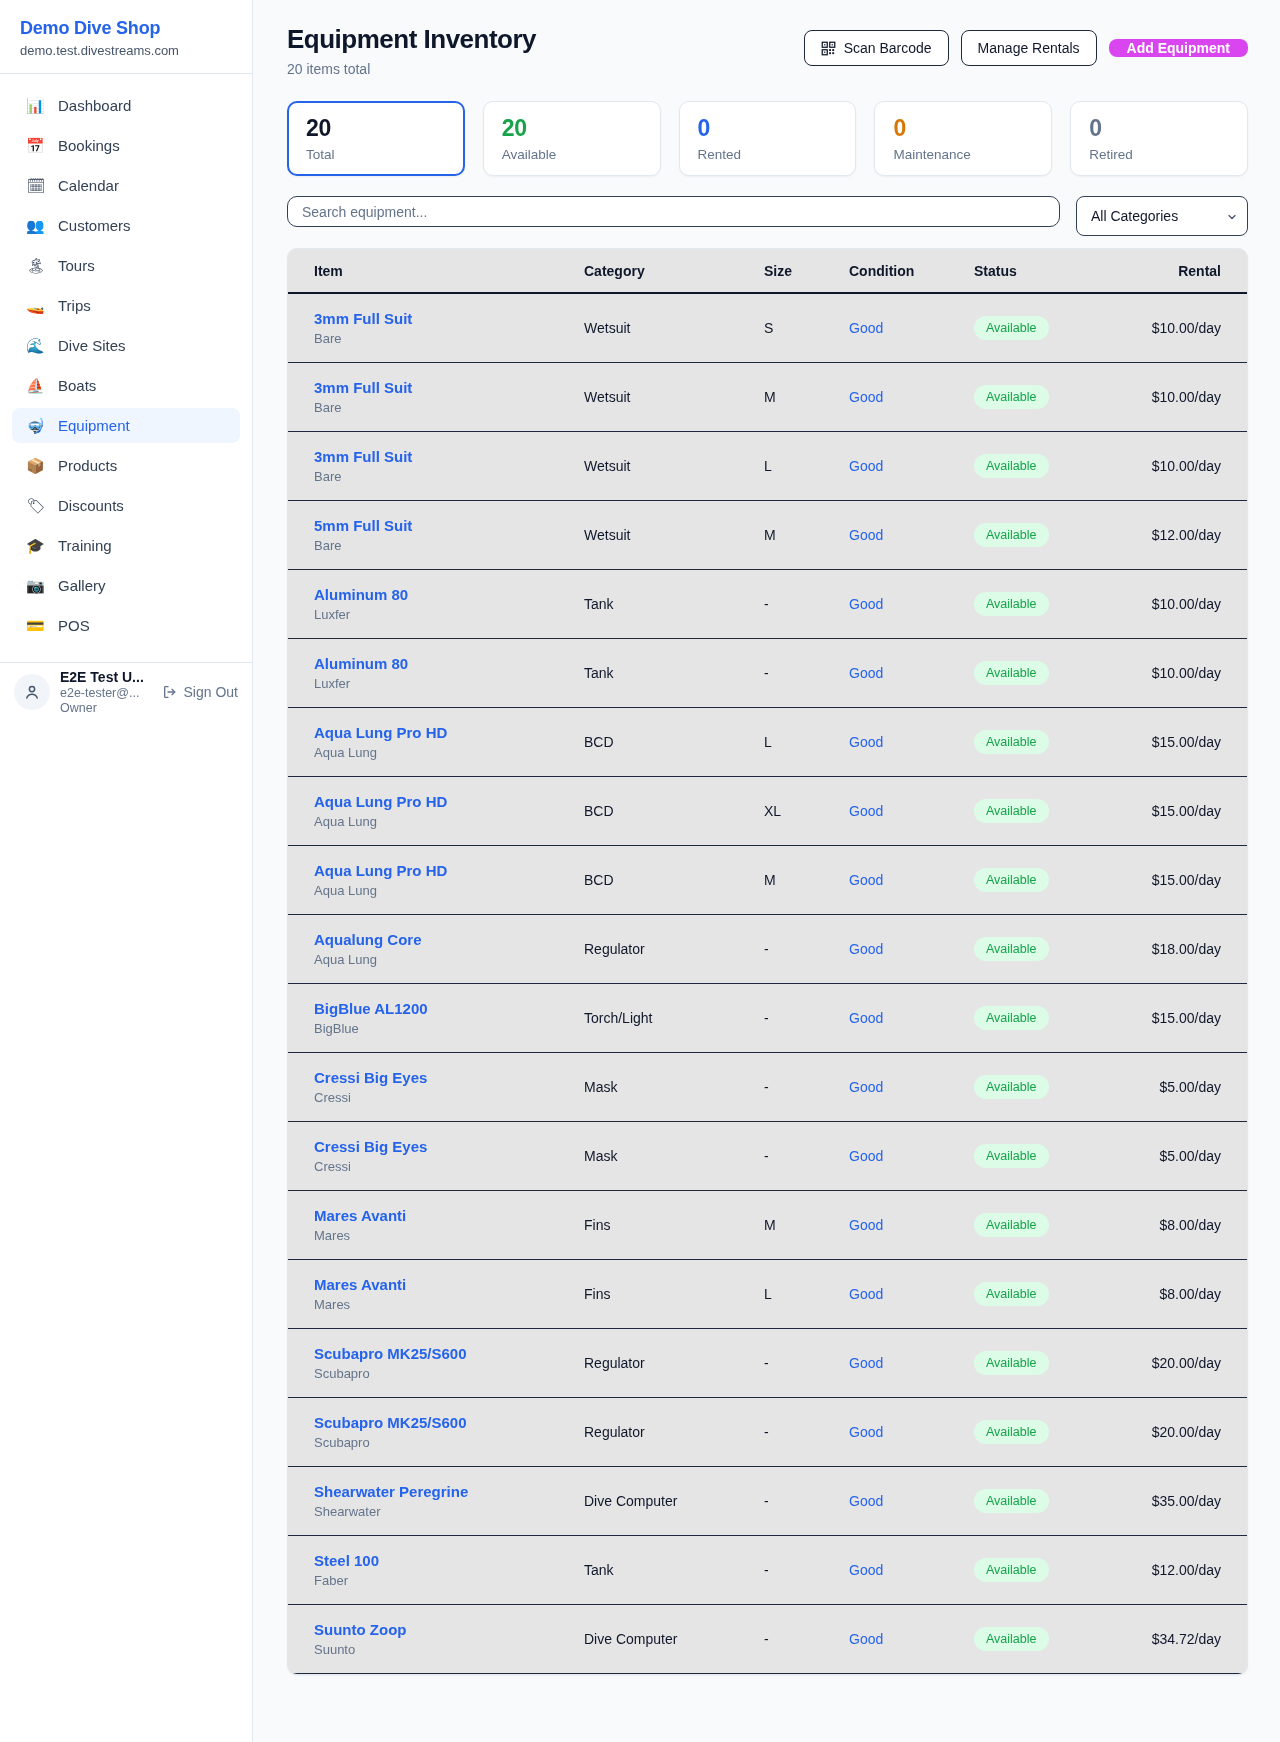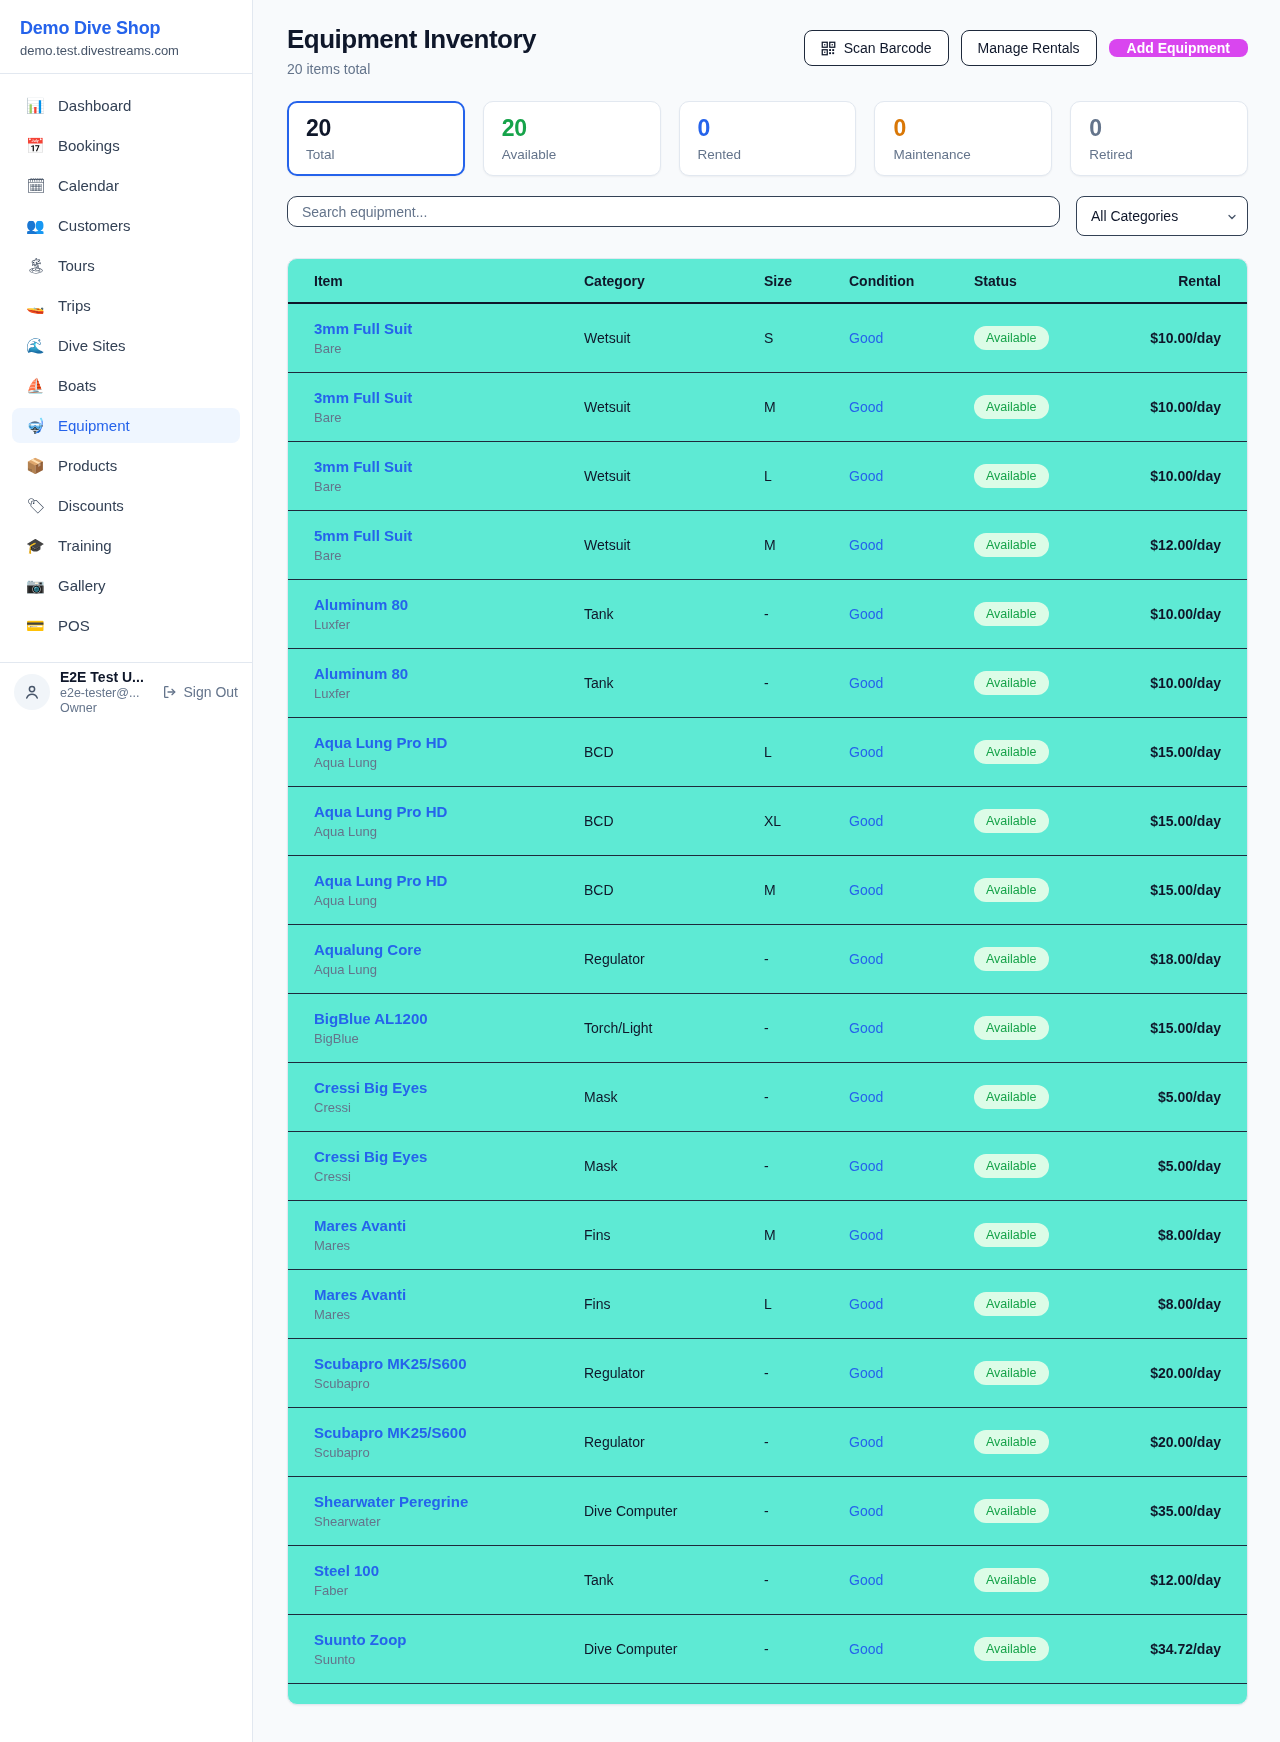--- a/index.html
+++ b/index.html
@@ -50,34 +50,34 @@
   .filter-row { display:flex; gap:16px; margin-top:20px; }
   .search-input { flex:1; height:31px; border:1.5px solid #334155; border-radius:10px;
                   padding:0 14px; font-size:14px; font-family:inherit; background:#ffffff; color:#0f172a; }
   .search-input::placeholder { color:#64748b; }
   .select-wrap { position:relative; width:172px; }
   .cat-select { width:100%; height:40px; border:1.5px solid #334155; border-radius:8px;
                 background:#ffffff; font-size:14px; font-family:inherit; padding:0 28px 0 14px;
                 appearance:none; -webkit-appearance:none; color:#0f172a; cursor:pointer; }
   .select-chevron { position:absolute; right:10px; top:13px; pointer-events:none; color:#475569; }
   
-  .table-card { margin-top:22px; background:#5eead4; border:1px solid #e2e8f0; border-radius:10px;
-                box-shadow:0 1px 2px rgba(15,23,42,.05); overflow:hidden; padding-bottom:20px; }
+  .table-card { margin-top:12px; background:#e5e5e5; border:1px solid #e2e8f0; border-radius:10px;
+                box-shadow:0 1px 2px rgba(15,23,42,.05); overflow:hidden; padding-bottom:0; }
   .t-head, .t-row { display:grid; grid-template-columns:270px 180px 85px 125px 1fr 120px;
                     align-items:center; padding:0 26px; }
   .t-head { min-height:45px; border-bottom:2px solid #0f172a; font-size:14px; font-weight:bold; }
   .t-head .col-rental { text-align:right; }
   .t-row { min-height:69px; border-bottom:1px solid #1e293b; }
   .item-name { color:#2563eb; font-size:15px; font-weight:600; text-decoration:none; display:inline-block; cursor:pointer; }
   .item-brand { color:#64748b; font-size:13px; margin-top:3px; }
   .cell { font-size:14px; color:#0f172a; }
   .cond-link { color:#2563eb; font-size:14px; cursor:pointer; }
   .pill { display:inline-block; background:#dcfce7; color:#16a34a; font-size:12.5px;
           border-radius:999px; padding:5px 12px; }
-  .price { font-size:14px; color:#0f172a; text-align:right;font-weight:bold; }
+  .price { font-size:14px; color:#0f172a; text-align:right; }
 </style>
 </head>
 <body>
 
 <aside class="sidebar">
   <div class="brand-block">
     <div class="brand-title">Demo Dive Shop</div>
     <div class="brand-domain">demo.test.divestreams.com</div>
   </div>
   <nav>

